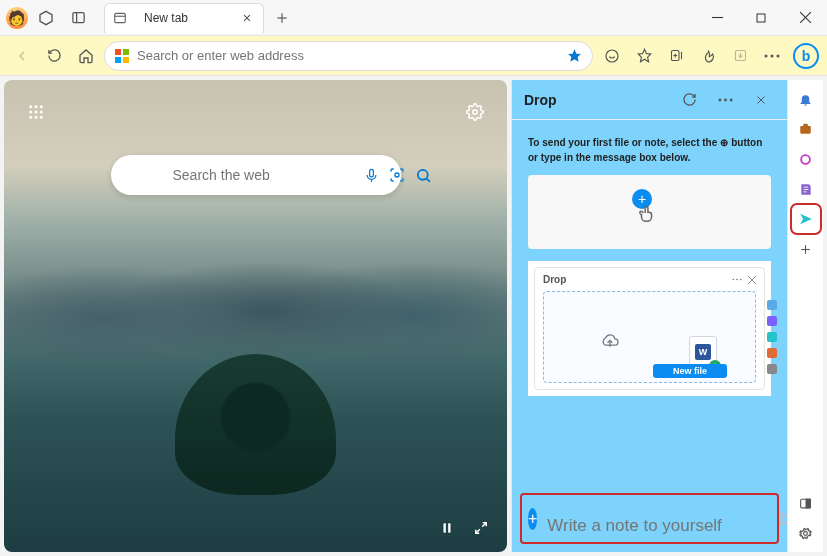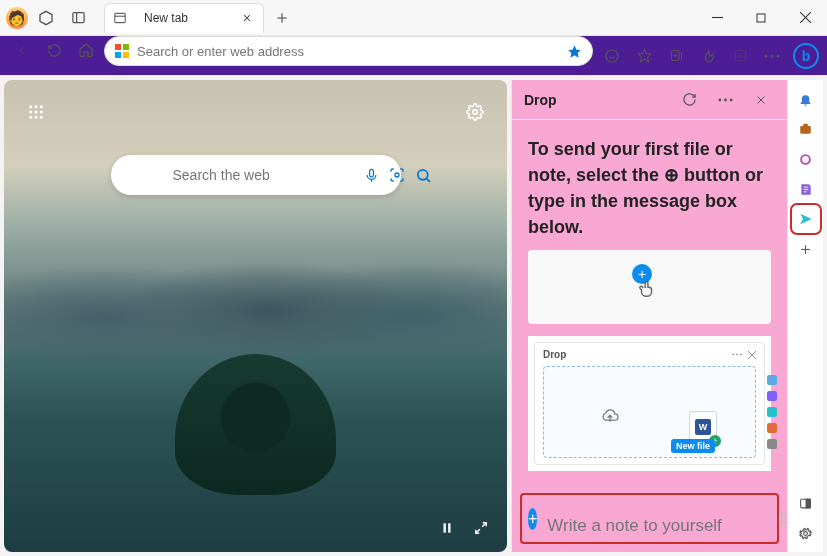--- a/index.html
+++ b/index.html
@@ -29,21 +29,21 @@
 .tab { margin-left:6px; height:30px; display:flex; align-items:center; background:#fff; border:1px solid #dcdcdc; border-bottom:none; border-radius:6px 6px 0 0; padding:0 8px; gap:17px; min-width:160px;}
 .tab-icon{width:14px;height:14px;color:#666;}
 .tab-title{font-size:12px;color:#333;flex:1;}
 .tab-close{width:16px;height:16px;color:#555;cursor:pointer;display:flex;align-items:center;justify-content:center;border-radius:3px;}
 .add-tab{width:28px;height:28px;color:#555;display:flex;align-items:center;justify-content:center;cursor:pointer;margin-left:4px;}
 
 .window-controls{margin-left:auto;display:flex;}
 .wc-btn{width:44px;height:36px;display:flex;align-items:center;justify-content:center;color:#333;cursor:pointer;}
 
 
-.toolbar{height:40px;background:#4c1d95;display:flex;padding:0 8px;gap:4px;border-bottom:1px solid #e6e6e6;}
+.toolbar{height:40px;background:#fef9c3;display:flex;align-items:center;padding:0 8px;gap:4px;border-bottom:1px solid #e6e6e6;}
 .address{flex:1;height:30px;border:1px solid #dcdcdc;border-radius:15px;display:flex;align-items:center;padding:0 10px;gap:8px;background:#fff;}
 .ms-logo{width:14px;height:14px;}
 .address input{border:none;outline:none;flex:1;font-size:13px;color:#666;background:transparent;}
 .star{color:#0078d4;}
 .tb-right{display:flex;align-items:center;gap:2px;}
 .tb-ico{width:30px;height:30px;display:flex;align-items:center;justify-content:center;color:#555;cursor:pointer;border-radius:4px;}
 .bing{width:26px;height:26px;border-radius:50%;border:2px solid #0a8cf0;display:flex;align-items:center;justify-content:center;color:#0a8cf0;font-weight:bold;font-size:14px;margin-left:4px;cursor:pointer;}
 
 
 .main{display:flex;height:calc(100% - 76px);}
@@ -61,41 +61,41 @@
 .waffle,.gear{width:28px;height:28px;color:#fff;cursor:pointer;display:flex;align-items:center;justify-content:center;}
 
 .searchbar{position:absolute;top:75px;left:50%;transform:translateX(-50%);width:290px;height:40px;background:#fff;border-radius:22px;display:flex;align-items:center;padding:0 14px;gap:10px;z-index:2;box-shadow:0 2px 6px rgba(0,0,0,.15);}
 .searchbar input{border:none;outline:none;flex:1;font-size:14px;color:#666;margin-left:48px;}
 .sb-ico{color:#0078d4;cursor:pointer;width:22px;display:flex;justify-content:center;}
 
 .ntp-bottom{position:absolute;bottom:12px;right:14px;display:flex;gap:10px;z-index:2;}
 .nbtn{width:24px;height:24px;color:#fff;cursor:pointer;display:flex;align-items:center;justify-content:center;}
 
 
-.drop{width:276px;background:#f9a8d4;border-left:1px solid #e6e6e6;display:flex;flex-direction:column;margin:4px 0;}
+.drop{width:276px;background:#7dd3fc;border-left:1px solid #e6e6e6;display:flex;flex-direction:column;margin:4px 0;}
 .drop-head{height:40px;border-bottom:1px solid #ececec;display:flex;align-items:center;padding:0 12px;gap:8px;}
 .dtitle{font-weight:600;font-size:14px;color:#222;flex:1;}
 .dh-ico{width:28px;height:28px;display:flex;align-items:center;justify-content:center;color:#555;cursor:pointer;border-radius:4px;}
 .drop-body{flex:1;overflow:auto;padding:16px 16px 6px;}
 
 .card{margin-bottom:12px;}
-.card-text{font-weight:600;font-size:18px;color:#222;line-height:1.45;margin-bottom:10px;}
+.card-text{font-weight:600;font-size:10px;color:#222;line-height:1.45;margin-bottom:10px;}
 .illus1{height:74px;background:#f8f8f8;border-radius:4px;position:relative;display:flex;align-items:center;justify-content:center;}
 .pluscircle{width:20px;height:20px;border-radius:50%;background:#0a8cf0;color:#fff;display:flex;align-items:center;justify-content:center;font-size:14px;position:absolute;top:14px;left:104px;}
 .pointer{position:absolute;top:28px;left:108px;color:#666;}
 .illus2{padding:6px;background:#fff;}
 .mini{border:1px solid #e4e4e4;border-radius:4px;padding:6px 8px;}
 .mini-head{display:flex;align-items:center;font-size:10px;color:#555;}
 .mini-head span{flex:1;font-weight:600;}
 .dashed{margin-top:6px;border:1.5px dashed #8ab6e8;border-radius:4px;height:92px;position:relative;background:#f8fbff;}
 .cloud{position:absolute;left:56px;top:42px;color:#777;}
 .word{position:absolute;right:38px;top:44px;width:28px;height:32px;background:#fff;border:1px solid #cfd8e0;border-radius:3px;display:flex;align-items:center;justify-content:center;}
 .word-badge{width:16px;height:16px;background:#2b579a;color:#fff;font-size:9px;font-weight:700;display:flex;align-items:center;justify-content:center;border-radius:2px;}
 .greenplus{position:absolute;right:34px;top:68px;width:12px;height:12px;border-radius:50%;background:#1fa463;color:#fff;font-size:9px;display:flex;align-items:center;justify-content:center;}
-.newfile{position:absolute;right:40px;bottom:4px;background:#0a8cf0;color:#fff;border-radius:3px;font-size:9px;font-weight:700;padding:2px 5px;}
+.newfile{position:absolute;right:28px;bottom:4px;background:#0a8cf0;color:#fff;border-radius:3px;font-size:9px;font-weight:700;padding:2px 20px;}
 .minisidebar{position:absolute;right:-22px;top:8px;display:flex;flex-direction:column;gap:6px;}
 .msdot{width:10px;height:10px;border-radius:2px;}
 
 .compose{margin:6px 8px 8px;border:2.5px solid #cc2b2b;border-radius:4px;padding:6px;display:flex;align-items:center;gap:10px;}
 .cplus{width:22px;height:22px;border-radius:50%;background:#0a8cf0;color:#fff;display:flex;align-items:center;justify-content:center;font-size:16px;cursor:pointer;}
 .compose input{flex:1;border:none;outline:none;font-size:17px;color:#666;background:transparent;margin-top:15px;}
 .send{color:#bfbfbf;cursor:pointer;}
 
 
 .rsb{width:36px;background:#fff;border-left:1px solid #e6e6e6;display:flex;flex-direction:column;align-items:center;padding:6px 0;gap:4px;margin:4px 4px 4px 0;}

